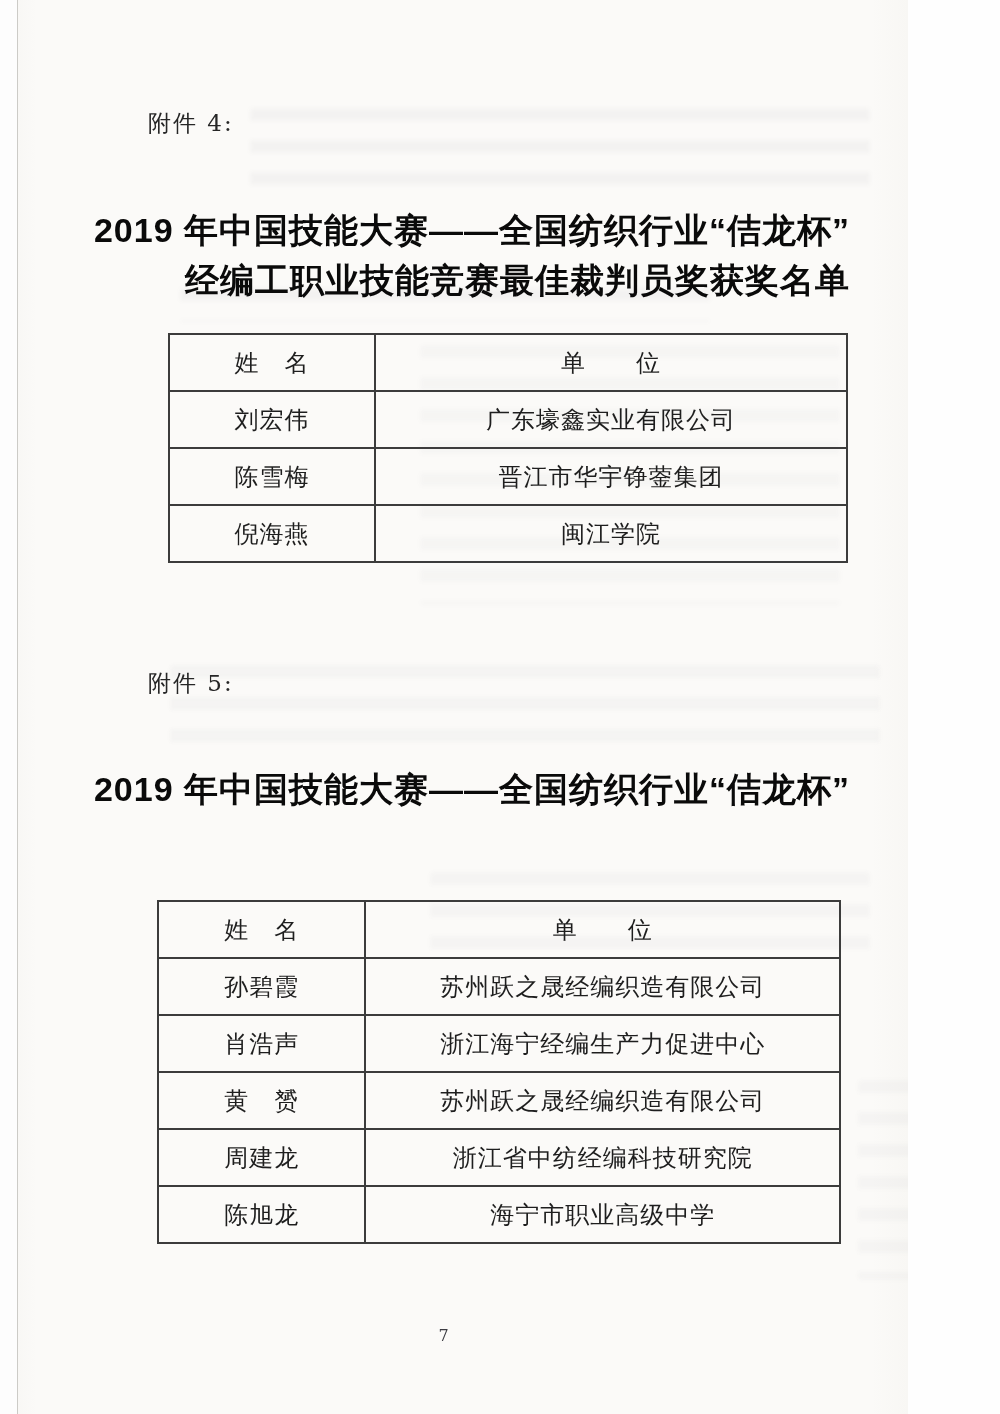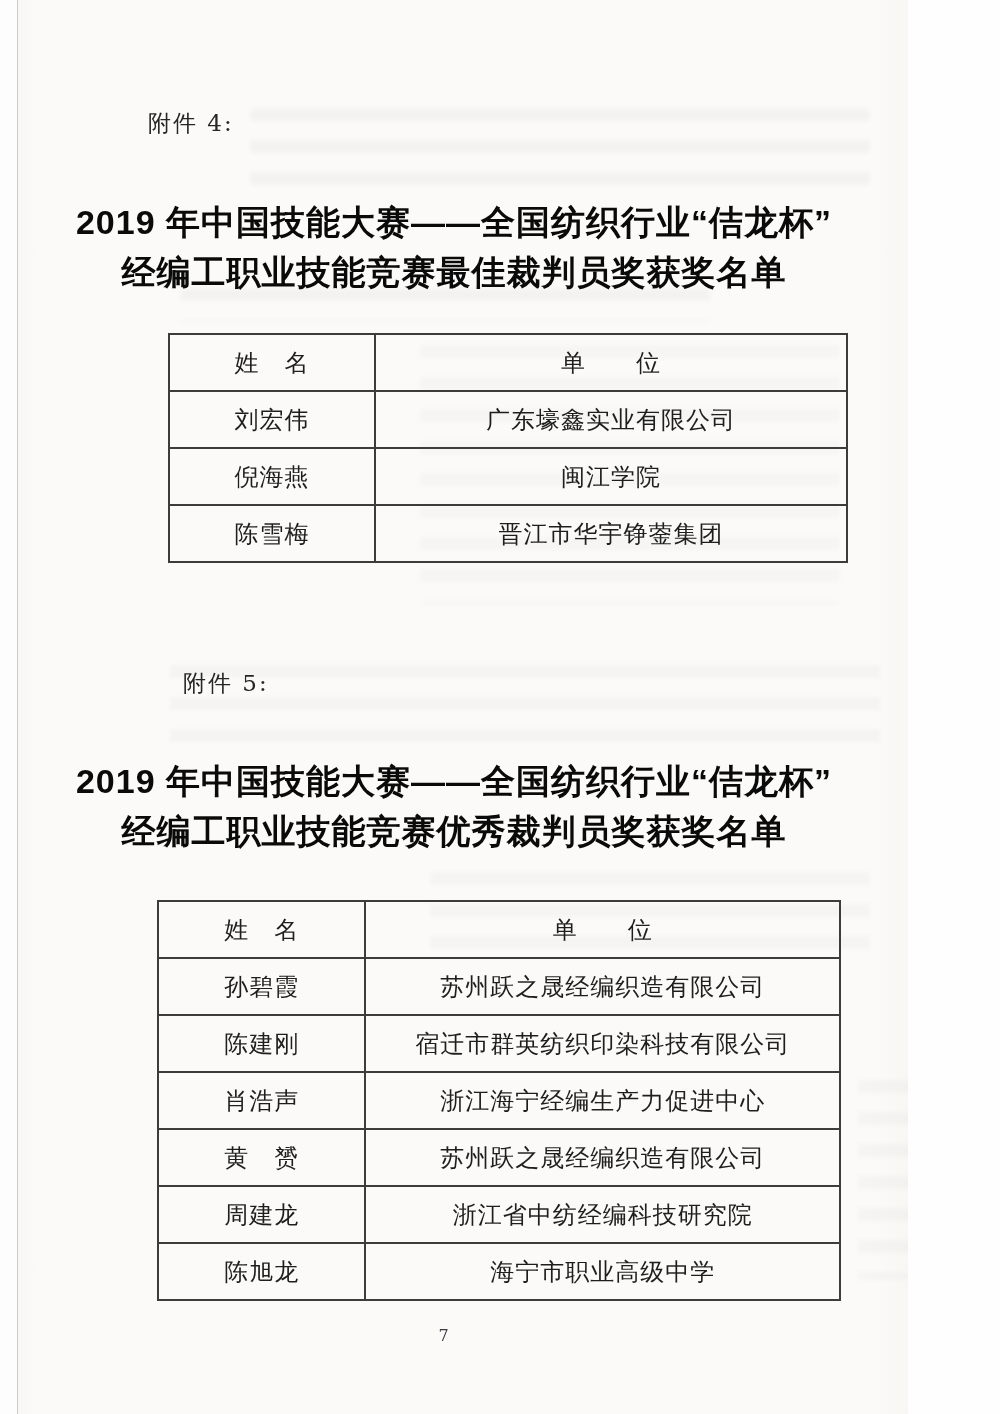--- a/index.html
+++ b/index.html
@@ -36,32 +36,32 @@
     pointer-events: none;
   }
   .attachment-label {
     position: absolute;
     left: 148px;
     font-size: 23px;
     letter-spacing: 2px;
     color: #262626;
   }
   .pos-att4 { top: 108px; }
-  .pos-att5 { top: 668px; margin-left: 35px; }
+  .pos-att5 { top: 668px; }
   .doc-title {
     position: absolute;
     left: 50px; right: 50px;
-    text-align: center;
+    text-align: right;
     font-family: "Liberation Sans", sans-serif;
     font-weight: 700;
     font-size: 34px;
     line-height: 50px;
     color: #0a0a0a;
     letter-spacing: 1px;
-    margin: 0;
+    margin: 8px;
   }
   .pos-title4 { top: 197px; }
   .pos-title5 { top: 756px; }
   table.awards {
     position: absolute;
     border-collapse: collapse;
     table-layout: fixed;
     background: transparent;
   }
   .pos-table4 { left: 168px; top: 333px; width: 680px; }
@@ -120,56 +120,51 @@
         <th>姓　名</th>
         <th>单　　位</th>
       </tr>
     </thead>
     <tbody>
       <tr>
         <td>刘宏伟</td>
         <td>广东壕鑫实业有限公司</td>
       </tr>
       <tr>
+        <td>陈雪梅</td>
+        <td>晋江市华宇铮蓥集团</td>
+      </tr>
+      <tr>
         <td>倪海燕</td>
         <td>闽江学院</td>
-      </tr>
-      <tr>
-        <td>陈雪梅</td>
-        <td>晋江市华宇铮蓥集团</td>
       </tr>
     </tbody>
   </table>
 
   <div class="attachment-label pos-att5">附件 5:</div>
 
   <h1 class="doc-title pos-title5">
     <span>2019 年中国技能大赛——全国纺织行业“佶龙杯”</span><br>
-    <span>经编工职业技能竞赛优秀裁判员奖获奖名单</span>
   </h1>
 
   <table class="awards pos-table5">
     <colgroup>
         <col class="col-name">
         <col class="col-unit">
       </colgroup>
     <thead>
       <tr>
         <th>姓　名</th>
         <th>单　　位</th>
       </tr>
     </thead>
     <tbody>
       <tr>
         <td>孙碧霞</td>
         <td>苏州跃之晟经编织造有限公司</td>
-      </tr>
-      <tr>
-        <td>陈建刚</td>
-        <td>宿迁市群英纺织印染科技有限公司</td>
       </tr>
       <tr>
         <td>肖浩声</td>
         <td>浙江海宁经编生产力促进中心</td>
       </tr>
       <tr>
         <td>黄　赟</td>
         <td>苏州跃之晟经编织造有限公司</td>
       </tr>
       <tr>

